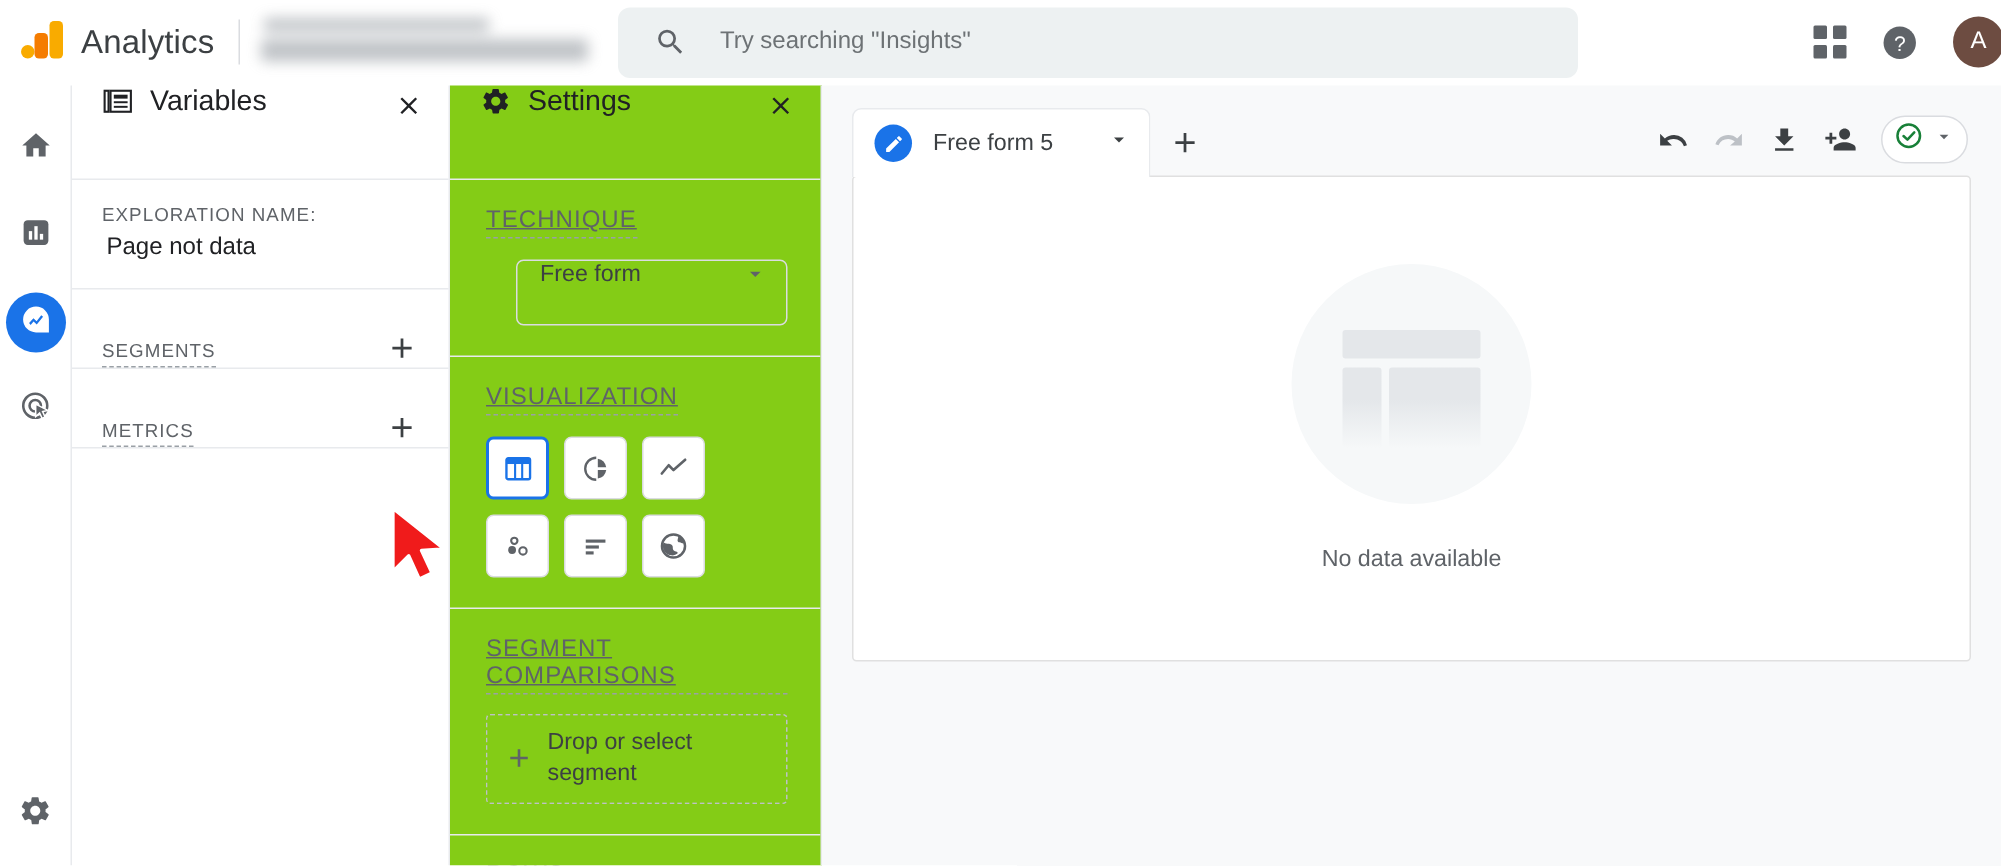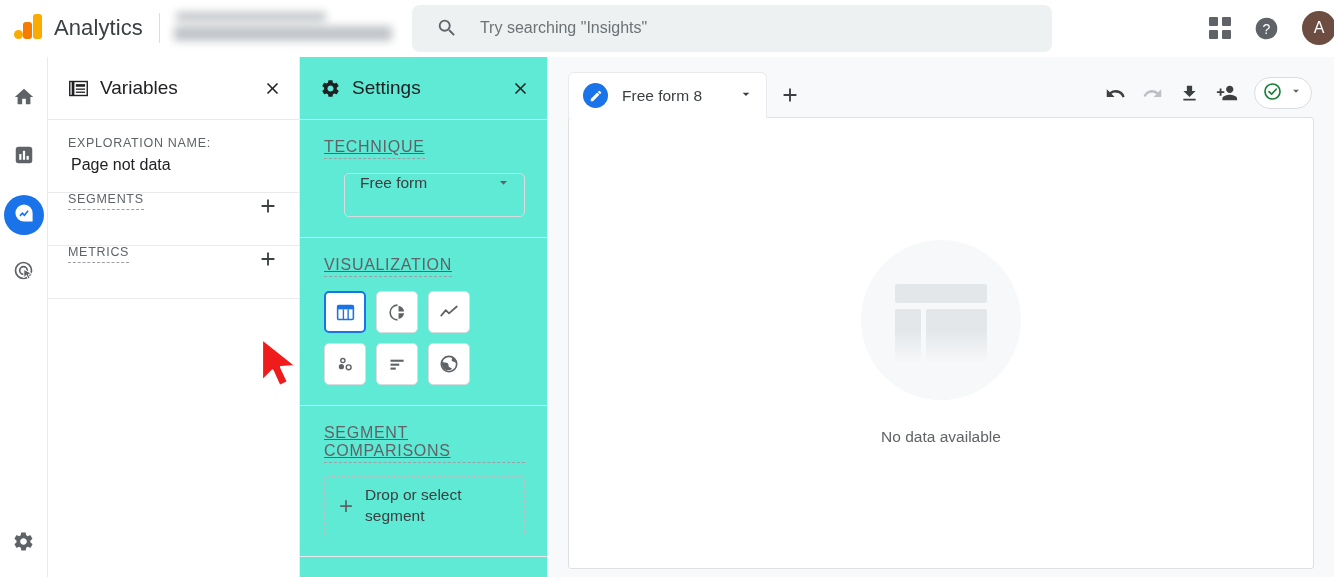--- a/index.html
+++ b/index.html
@@ -92,21 +92,21 @@
   .nav-spacer { flex: 1; }
   .nav-item.bottom { margin-bottom: 14px; }
 
   
   .panel-variables {
     position: absolute; top: 57px; left: 48px;
     width: 252px; height: 520px;
     background: #fff; border-right: 1px solid #e8eaed;
   }
   .panel-header {
-    height: 63px; display: flex; align-items: center;
+    height: 63px; display: flex; align-items: flex-start;
     padding: 0 14px 0 20px; border-bottom: 1px solid #e8eaed;
   }
   .panel-header .ph-icon { display: flex; margin-right: 11px; }
   .panel-header .ph-title { font-size: 19px; color: #202124; }
   .panel-header .ph-close {
     margin-left: auto; width: 26px; height: 26px; cursor: pointer;
     display: flex; align-items: center; justify-content: center;
   }
   .var-section { border-bottom: 1px solid #e8eaed; }
   .var-expl { padding: 16px 20px 18px 20px; }
@@ -116,21 +116,21 @@
   }
   .expl-value { font-size: 16px; color: #202124; margin-top: 6px; padding-left: 3px; }
   .var-date { padding: 14px 20px 16px 20px; display: flex; align-items: flex-start; cursor: pointer; }
   .date-chip {
     display: inline-block; background: #f1f3f4; color: #3c4043;
     font-size: 13px; font-weight: bold; padding: 2px 7px; border-radius: 2px;
   }
   .date-range { font-size: 15.5px; color: #3c4043; margin-top: 4px; padding-left: 2px; }
   .date-caret { margin-left: auto; margin-top: 10px; }
   .var-row {
-    height: 53px; display: flex; align-items: flex-start;
+    height: 53px; display: flex; align-items: flex-end;
     padding: 0 18px 0 20px; cursor: pointer; position: relative;
   }
   .dotted {
     border-bottom: 1px dashed #9aa0a6; padding-bottom: 2px;
     display: inline-block; line-height: 1.1;
   }
   .plus-btn {
     margin-left: auto; width: 26px; height: 26px; cursor: pointer;
     display: flex; align-items: center; justify-content: center;
   }
@@ -144,21 +144,21 @@
   
   .cursor-arrow {
     position: absolute; left: 258px; top: 337px;
     width: 46px; height: 52px; pointer-events: none; z-index: 40;
   }
 
   
   .panel-settings {
     position: absolute; top: 57px; left: 300px;
     width: 248px; height: 520px;
-    background: #5eead4; border-right: 1px solid #e8eaed;
+    background: #84cc16; border-right: 1px solid #e8eaed;
     overflow: hidden;
   }
   .set-block { padding: 18px 22px 20px 24px; border-bottom: 1px solid #e8eaed; }
   .set-block.novb { border-bottom: none; }
   .set-label {
     font-size: 16px; color: #5f6368; letter-spacing: .7px;
     text-transform: uppercase; display: inline-block;
     border-bottom: 1px dashed #9aa0a6; padding-bottom: 2px; text-decoration: underline;
   }
   .select-box {
@@ -212,21 +212,21 @@
     margin-left: auto; display: flex; align-items: center; gap: 16px;
     padding-right: 22px; padding-bottom: 8px;
   }
   .tool-icon { cursor: pointer; display: flex; }
   .share-pill {
     height: 32px; border: 1px solid #dadce0; border-radius: 16px;
     display: flex; align-items: center; gap: 6px; padding: 0 8px 0 7px;
     cursor: pointer; background: #fff;
   }
   .canvas-card {
-    margin: 0 20px 0 20px; height: 452px; background: #fff;
+    margin: 0 20px 0 20px; height: 324px; background: #fff;
     border: 1px solid #e0e0e0; border-radius: 3px;
     display: flex; flex-direction: column; align-items: center;
     justify-content: center;
     text-align: right;
   }
   .empty-circle {
     width: 160px; height: 160px; border-radius: 50%;
     background: #f6f8f9; position: relative; overflow: hidden;
   }
   .empty-circle .ph-bar {
@@ -474,21 +474,21 @@
   </div>
 
   <div class="canvas-area">
     <div class="tabbar">
       <div class="tab">
         <span class="tab-edit">
           <svg width="14" height="14" viewBox="0 0 24 24">
               <path fill="#ffffff" d="M3 17.25V21h3.75L17.81 9.94l-3.75-3.75L3 17.25zM20.71 7.04a1 1 0 0 0 0-1.41l-2.34-2.34a1 1 0 0 0-1.41 0l-1.83 1.83 3.75 3.75 1.83-1.83z"></path>
             </svg>
         </span>
-        <span class="tab-label">Free form 8</span>
+        <span class="tab-label">Free form 5</span>
         <span>
           <svg width="16" height="16" viewBox="0 0 24 24">
               <path fill="#3c4043" d="M7 10l5 5 5-5z"></path>
             </svg>
         </span>
       </div>
       <div class="tab-add">
         <svg width="22" height="22" viewBox="0 0 24 24">
             <path fill="#3c4043" d="M19 13h-6v6h-2v-6H5v-2h6V5h2v6h6v2z"></path>
           </svg>

